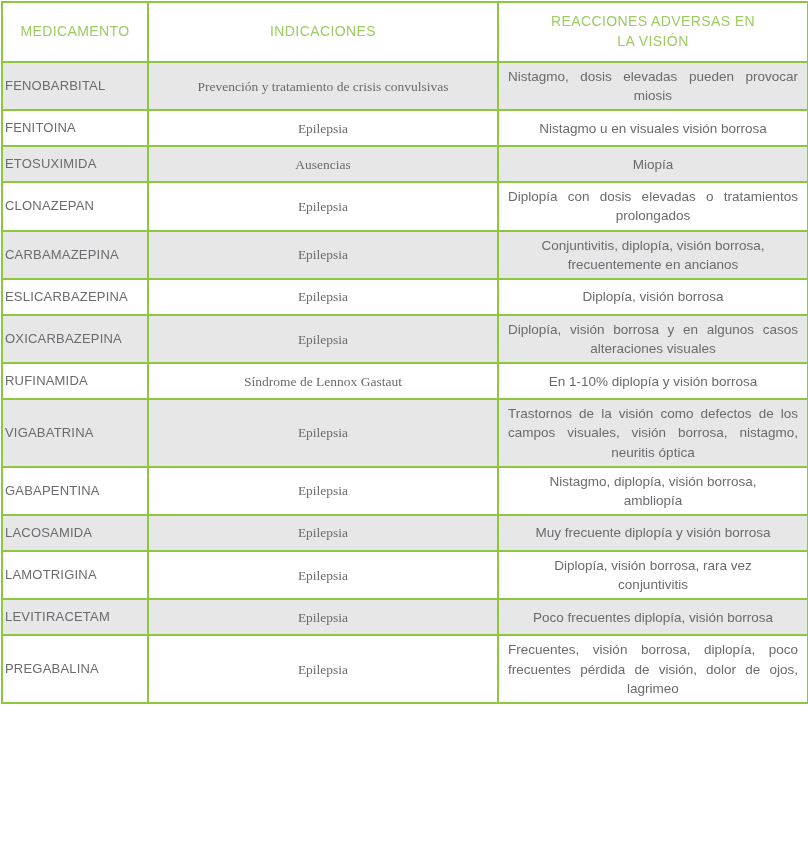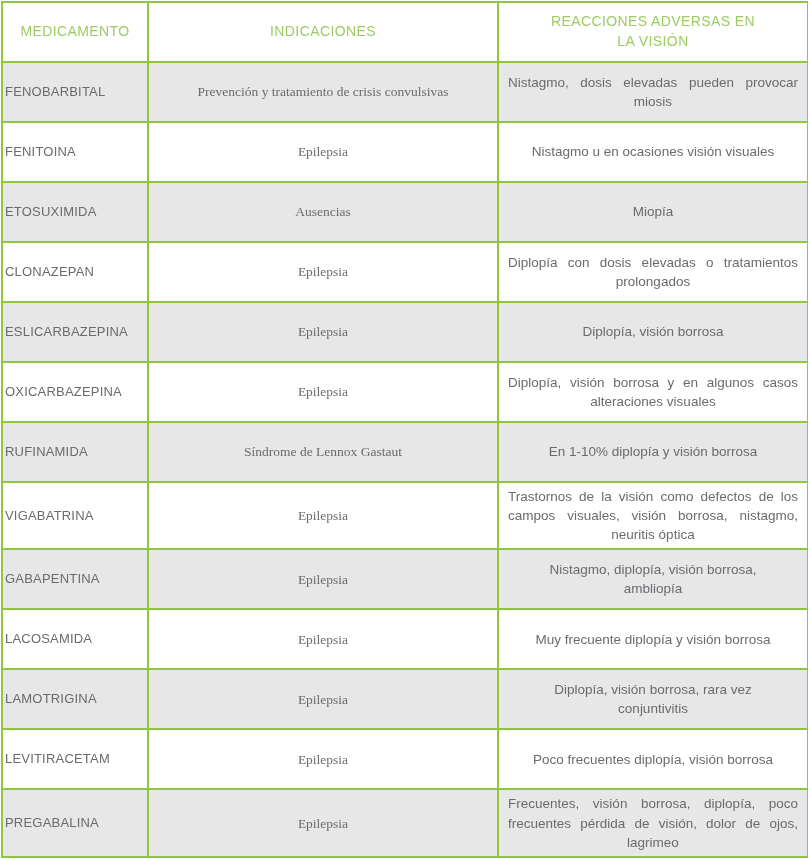--- a/index.html
+++ b/index.html
@@ -34,21 +34,21 @@
   thead th{
     height:50px;
     font-weight:normal;
     font-size:14px;
     letter-spacing:0.4px;
     color:var(--header-text-green);
     text-align:center;
     white-space:pre-line;
     background:#ffffff;
   }
-  tbody tr{height:60px;}
+  tbody tr{height:36px;}
   tbody tr:nth-child(odd){background:var(--stripe-gray);}
   tbody tr:nth-child(even){background:#ffffff;}
   tbody tr:nth-child(15){height:61px;border-radius:12px;}
   td.col-med{
     text-align:left;
     font-size:13px;
     letter-spacing:0.2px;
     padding:2px 2px;
   }
   td.col-ind{
@@ -83,35 +83,41 @@
   <tr>
     <td class="col-med">FENOBARBITAL</td>
     <td class="col-ind">Prevención y tratamiento de crisis convulsivas</td>
     <td class="col-rea">Nistagmo, dosis elevadas pueden provocar miosis</td>
   </tr>
 
 
   <tr>
     <td class="col-med">FENITOINA</td>
     <td class="col-ind">Epilepsia</td>
-    <td class="col-rea">Nistagmo u en ocasiones visión visuales</td>
+    <td class="col-rea">Nistagmo u en visuales visión borrosa</td>
   </tr>
 
   <tr>
     <td class="col-med">ETOSUXIMIDA</td>
     <td class="col-ind">Ausencias</td>
     <td class="col-rea">Miopía</td>
   </tr>
 
   <tr>
     <td class="col-med">CLONAZEPAN</td>
     <td class="col-ind">Epilepsia</td>
     <td class="col-rea">Diplopía con dosis elevadas o tratamientos prolongados</td>
   </tr>
 
+  <tr>
+    <td class="col-med">CARBAMAZEPINA</td>
+    <td class="col-ind">Epilepsia</td>
+    <td class="col-rea">Conjuntivitis, diplopía, visión borrosa,
+frecuentemente en ancianos</td>
+  </tr>
 
   <tr>
     <td class="col-med">ESLICARBAZEPINA</td>
     <td class="col-ind">Epilepsia</td>
     <td class="col-rea">Diplopía, visión borrosa</td>
   </tr>
 
   <tr>
     <td class="col-med">OXICARBAZEPINA</td>
     <td class="col-ind">Epilepsia</td>

